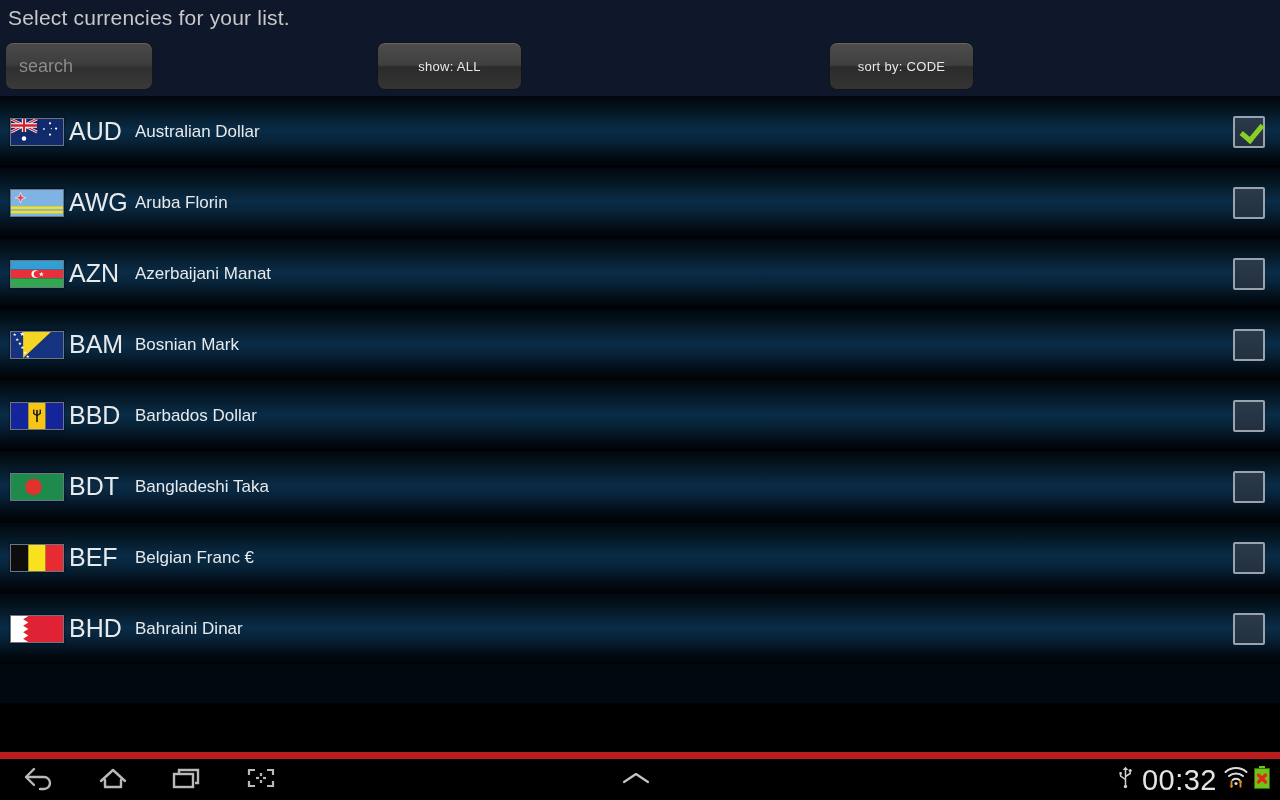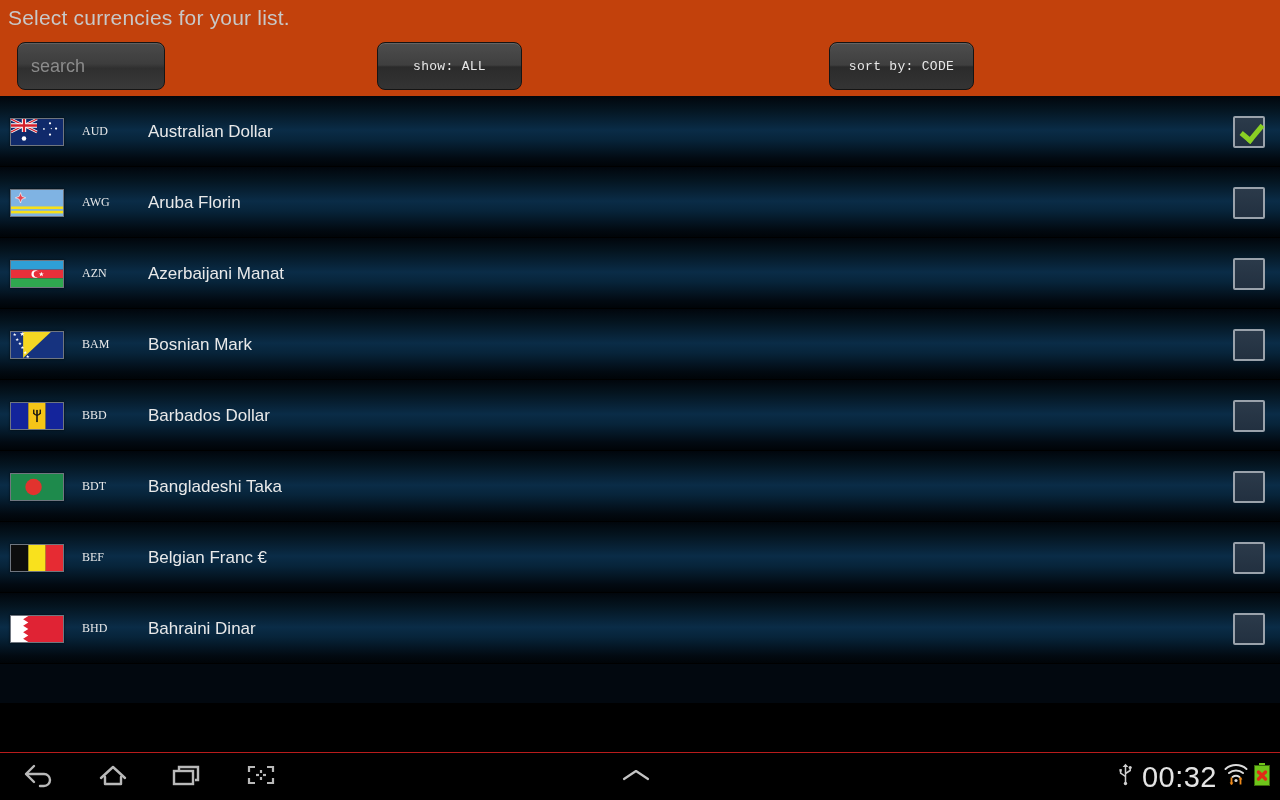--- a/index.html
+++ b/index.html
@@ -2,47 +2,47 @@
 <html><head>
 <meta charset="utf-8">
 <style>
   * { margin:0; padding:0; box-sizing:border-box; }
   html,body {
     width:1280px; height:800px;
     background:#000;
     font-family:"Liberation Sans", sans-serif;
     overflow:hidden;
   }
-  #app { position:relative; width:1280px; height:780px; background:#c2410c; }
+  #app { position:relative; width:1280px; height:780px; background:#0f172a; }
 
   
   .header-title {
     position:absolute; left:8px; top:6px;
     font-size:21px; color:#c8c8c8; letter-spacing:0.2px;
     white-space:nowrap;
   }
 
   .search-box {
     position:absolute; left:5px; top:42px; width:148px; height:48px;
     border-radius:8px;
     background:linear-gradient(180deg,#4a4a4a 0%,#3d3d3d 45%,#2f2f2f 55%,#3a3a3a 100%);
     border:1px solid #151515;
     box-shadow:inset 0 1px 0 rgba(255,255,255,.12);
-    display:flex; align-items:center;margin-left:12px;
+    display:flex; align-items:center;
   }
   .search-box .ph { padding-left:13px; font-size:18px; color:#8b8b8b; }
 
   .tbtn {
     position:absolute; top:42px; height:48px;
     border-radius:8px;
     background:linear-gradient(180deg,#4d4d4d 0%,#3f3f3f 48%,#2b2b2b 52%,#343434 100%);
     border:1px solid #141414;
     box-shadow:inset 0 1px 0 rgba(255,255,255,.13);
     display:flex; align-items:center; justify-content:center;
-    color:#e8e8e8; font-size:13px; letter-spacing:0.3px;font-family:Liberation Mono, monospace;
+    color:#e8e8e8; font-size:13px; letter-spacing:0.3px;
   }
   #btn-show { left:377px; width:145px; }
   #btn-sort { left:829px; width:145px; }
 
   
   .list {
     position:absolute; left:0; top:96px; width:1280px; height:607px;
     overflow:hidden; background:#02080f;
   }
   .row {
@@ -55,22 +55,22 @@
     content:""; position:absolute; left:0; right:0; bottom:0; height:1px;
     background:#000;
   }
   .flag {
     position:relative; width:54px; height:28px; margin-left:10px;
     border:1px solid #6f7680; overflow:hidden; flex:0 0 auto;
     box-shadow:0 0 2px rgba(0,0,0,.8);
   }
   .flag > svg { display:block; width:100%; height:100%; }
   .code {
-    width:50px; margin-left:18px; flex:0 0 auto;
-    font-size:12px; color:#e9e9e9; white-space:nowrap;font-family:Liberation Serif, serif;
+    width:50px; margin-left:5px; flex:0 0 auto;
+    font-size:25px; color:#e9e9e9; white-space:nowrap;
   }
   .cname {
     font-size:17px; color:#e9e9e9; margin-left:16px; white-space:nowrap;
   }
   .cbox {
     position:absolute; right:15px; top:50%; transform:translateY(-50%);
     width:32px; height:32px; border:2px solid #9aa2ab; border-radius:2px;
     background:linear-gradient(180deg,#2b3a4a 0%,#223040 100%);
   }
   .cbox.checked::after{
@@ -78,21 +78,21 @@
     border-left:5px solid #8ad024; border-bottom:5px solid #8ad024;
     transform:rotate(-50deg);
   }
 
   
   .btnbar { position:absolute; left:0; top:703px; width:1280px; height:49px; background:#000; }
 
   
   .navbar {
     position:absolute; left:0; top:752px; width:1280px; height:48px;
-    background:#000; border-top:1px solid #b91c1c;
+    background:#000; border-top:7px solid #b91c1c;
   }
   .navicon { position:absolute; top:50%; transform:translateY(-50%); }
   #nav-back   { left:22px;  }
   #nav-home   { left:96px;  }
   #nav-recent { left:170px; }
   #nav-shot   { left:244px; }
   #nav-expand { left:616px; }
   .statusgrp { position:absolute; right:8px; top:50%; transform:translateY(-50%); display:flex; align-items:center; }
   .clock { font-size:29px; color:#e4e4e4; margin:0 6px 0 8px; letter-spacing:0.5px; font-weight:300; }
 </style>

